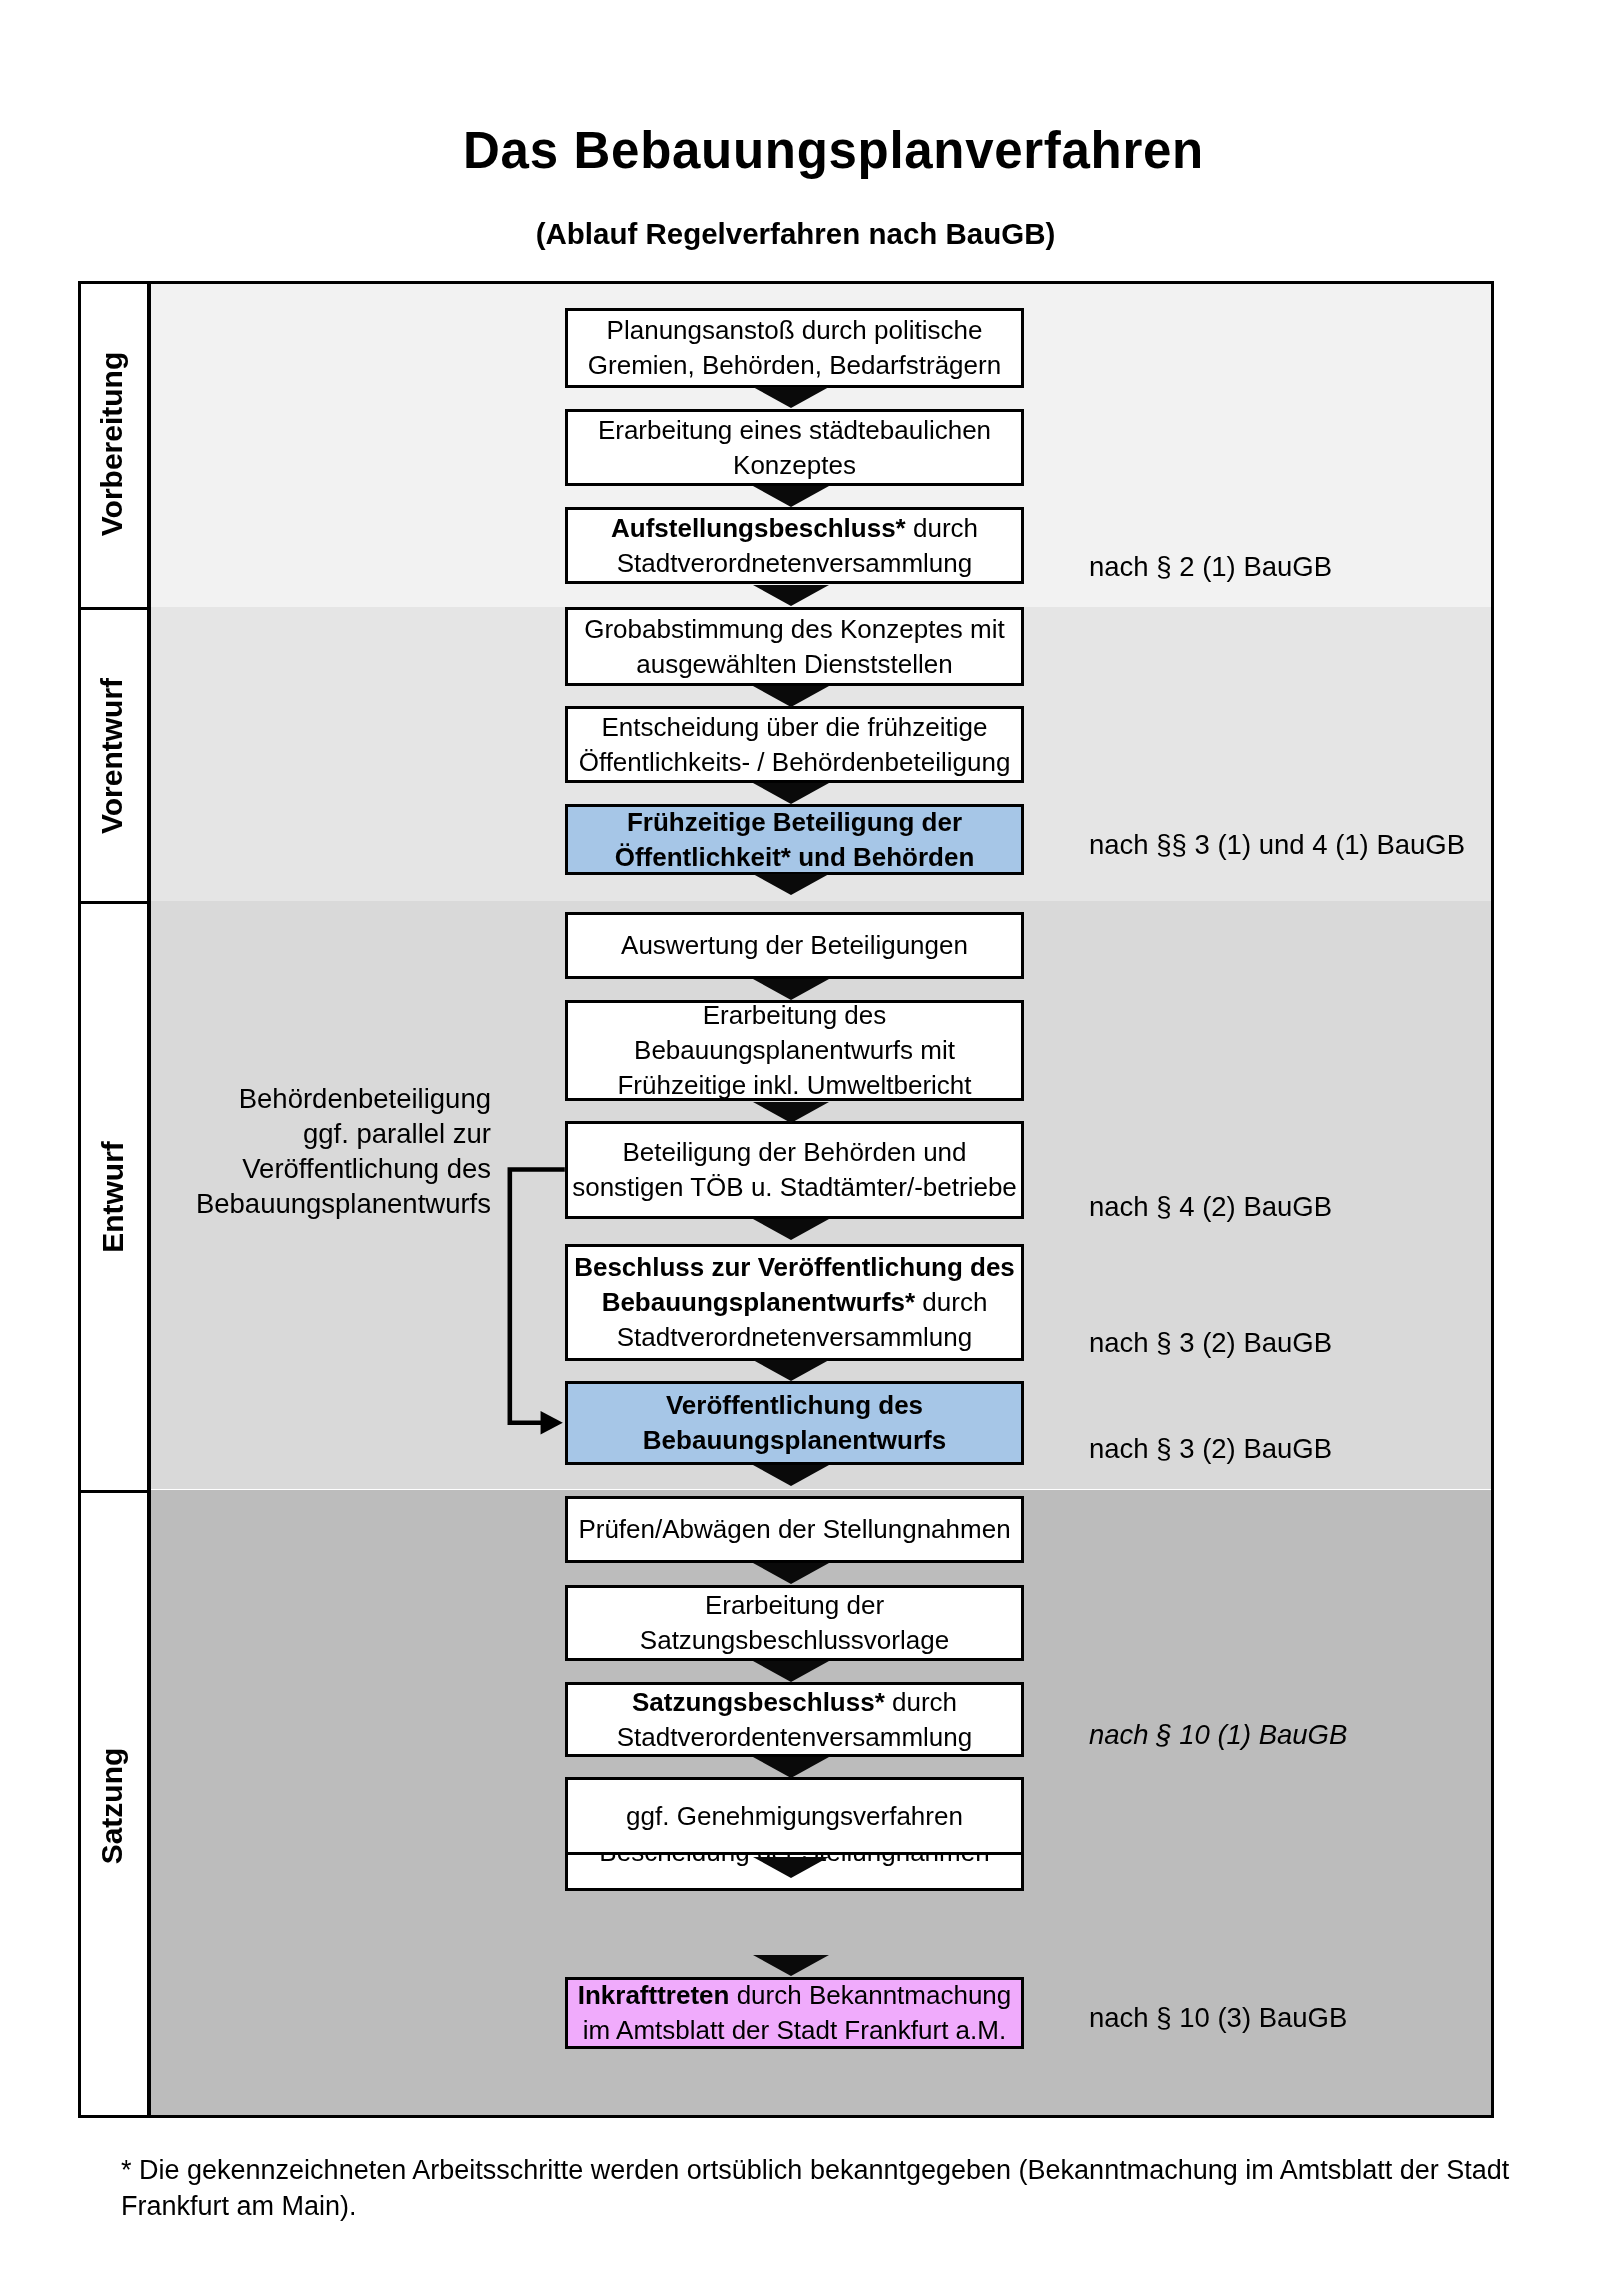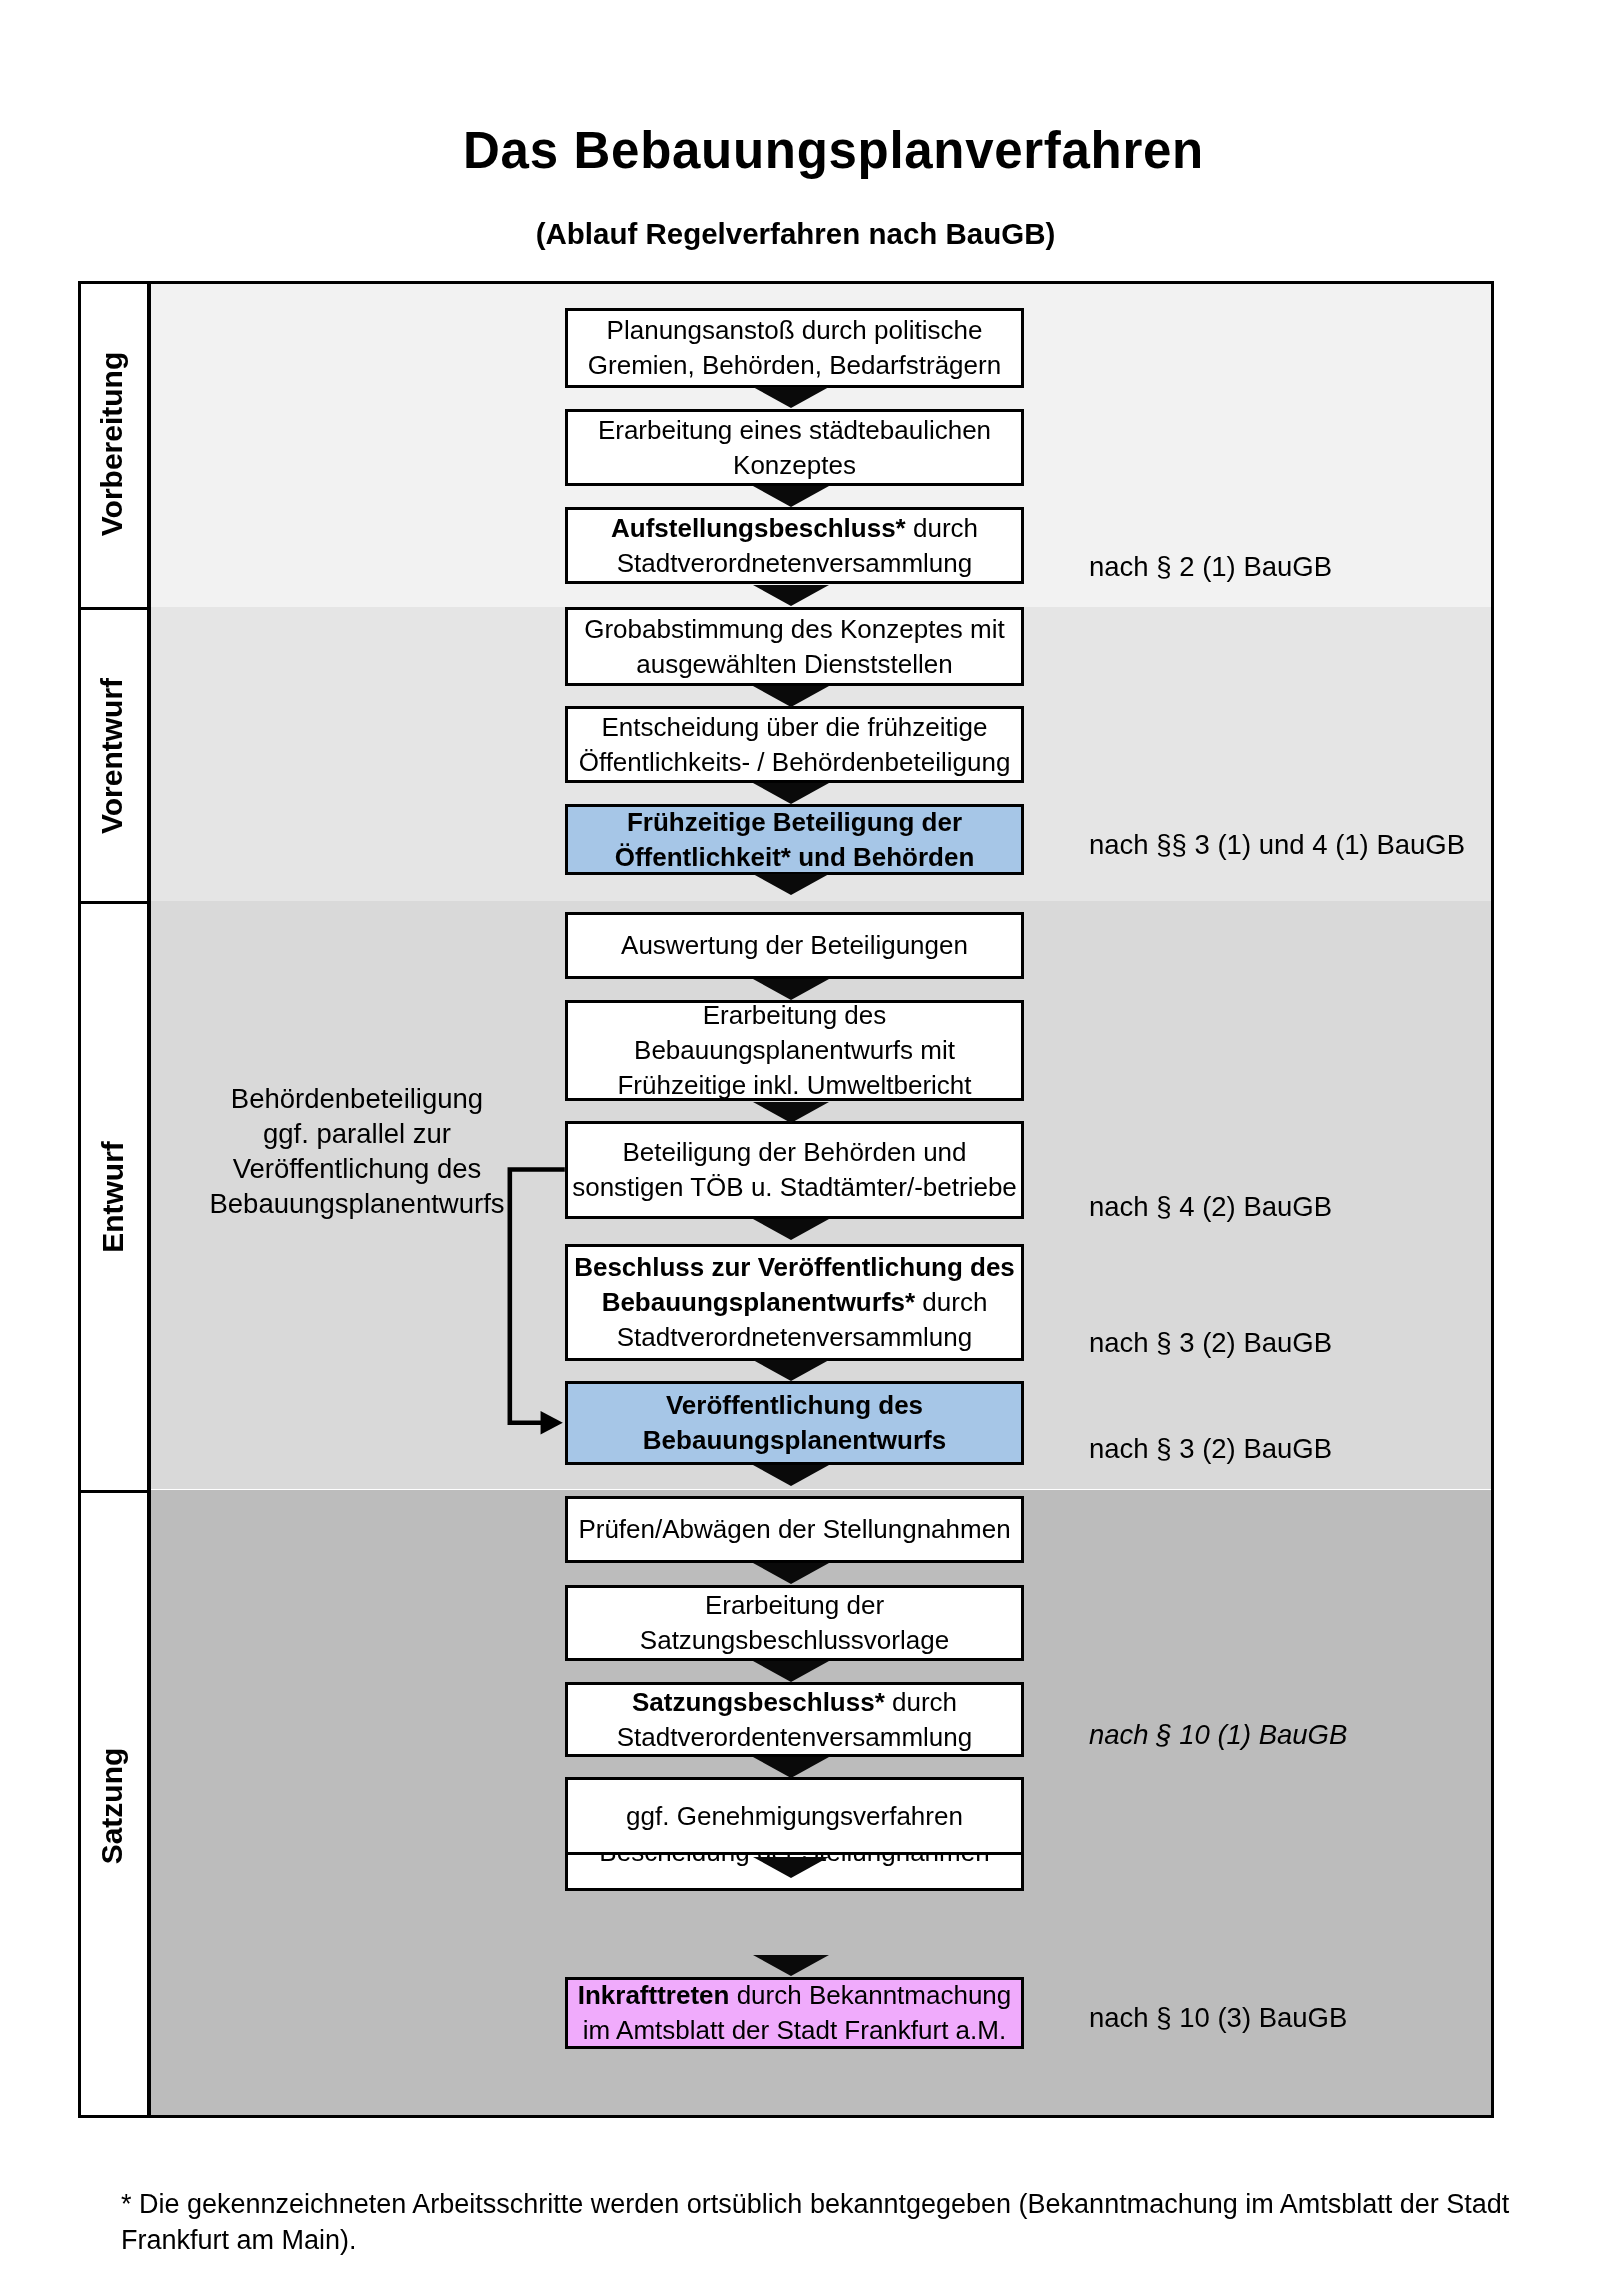--- a/index.html
+++ b/index.html
@@ -30,24 +30,24 @@
         font-size:26px;line-height:35px;}
   .fbox .ln{white-space:nowrap;}
   .fbox .b, .b{font-weight:700;}
   
   .arrow{left:753px;width:0;height:0;z-index:21;
          border-left:38px solid transparent;border-right:38px solid transparent;
          border-top:21.6px solid #0a0a0a;}
   
   .legal{left:1089px;width:406px;font-size:27.5px;white-space:nowrap;z-index:25;}
   
-  .side-note{left:151px;top:1081px;width:340px;text-align:center;
-             font-size:27.5px;line-height:35px;z-index:25;padding-left:36px;}
+  .side-note{left:151px;top:1081px;width:340px;text-align:right;
+             font-size:27.5px;line-height:35px;z-index:25;}
   
-  .footnote{left:121px;top:2152px;width:1420px;font-size:27px;line-height:36px;z-index:5;margin-top:34px;}
+  .footnote{left:121px;top:2152px;width:1420px;font-size:27px;line-height:36px;z-index:5;}
   
   .connector{left:0;top:0;width:1623px;height:2295px;z-index:22;pointer-events:none;}
 </style>
 </head>
 <body>
 
 <div id="page">
 
   <div class="abs page-title">Das Bebauungsplanverfahren</div>
   <div class="abs page-subtitle">(Ablauf Regelverfahren nach BauGB)</div>

